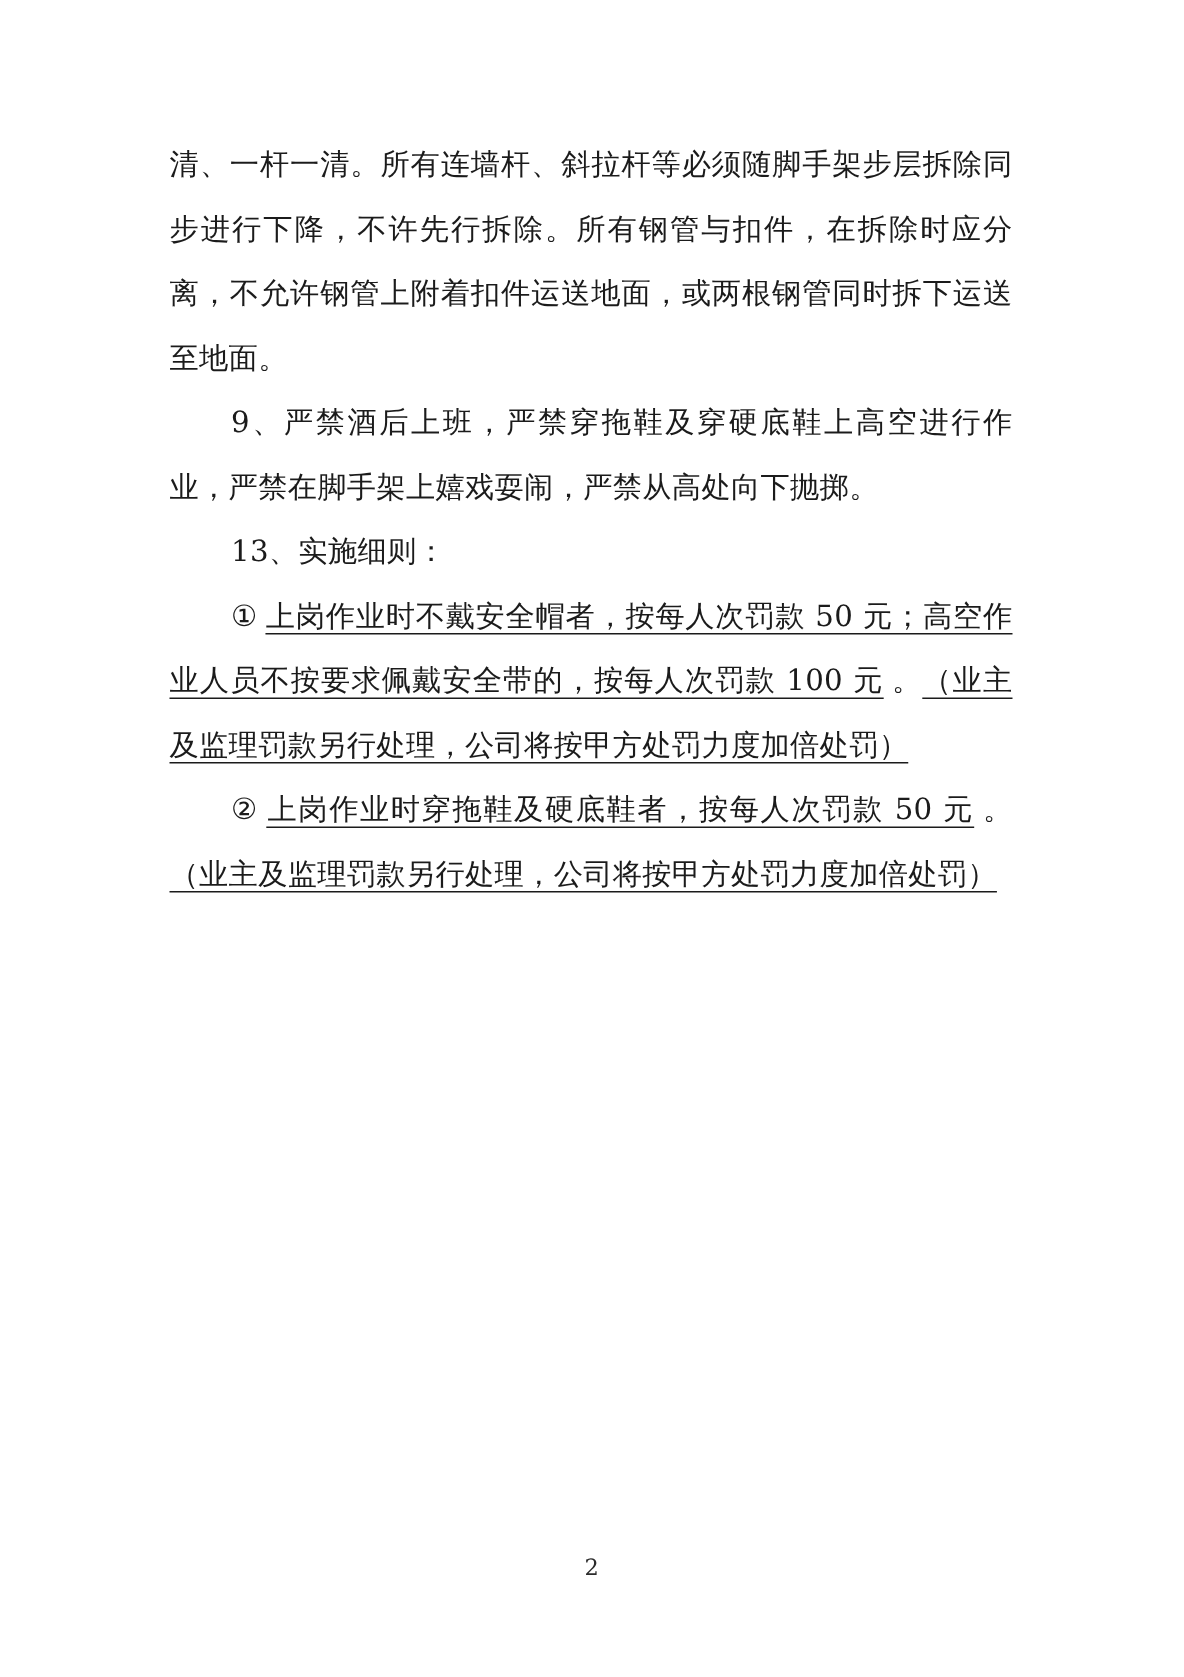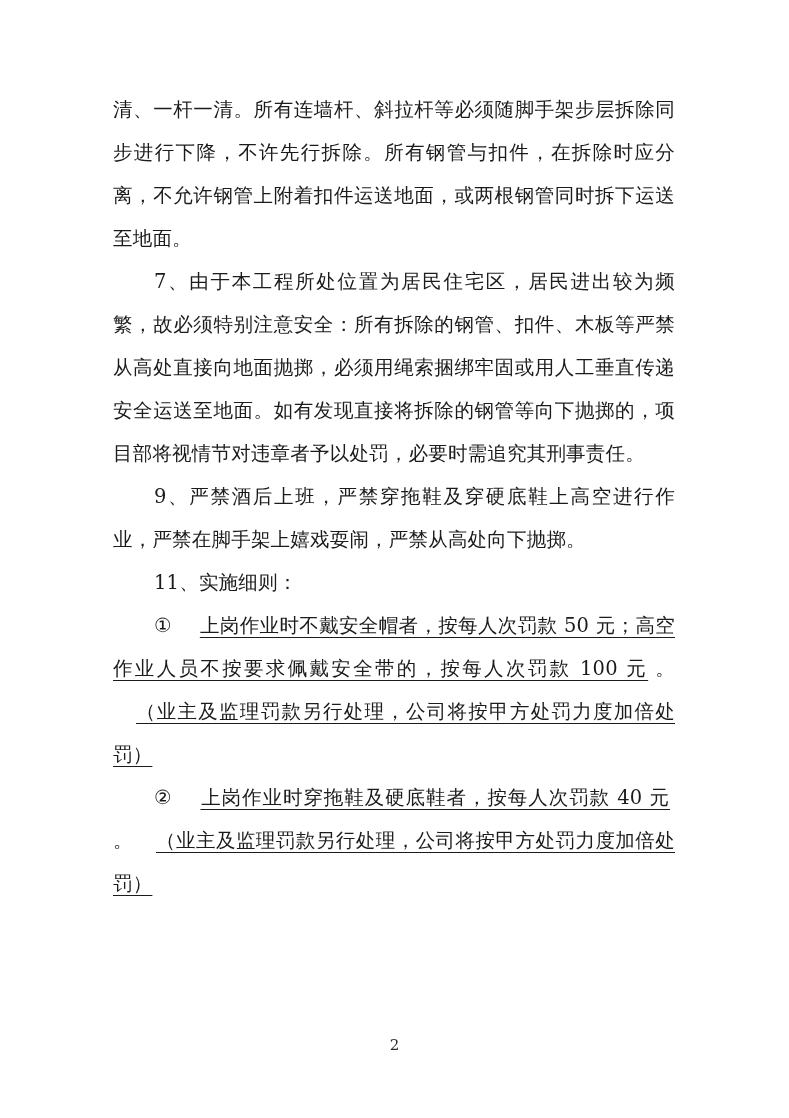--- a/index.html
+++ b/index.html
@@ -47,21 +47,20 @@
 
   .para.indent {
     text-indent: 41px;
   }
 
   
   .para.underlined .u {
     text-decoration: underline;
     text-underline-offset: 5px;
     text-decoration-thickness: 1px;
-    margin-left: 23px;
   }
 
   .para.underlined .marker {
     text-decoration: none;
   }
 
   .gap {
     display: inline-block;
     width: 5px;
   }
@@ -78,28 +77,27 @@
   }
 </style>
 </head>
 <body>
 
 <div class="page">
   <div class="content">
 
     <p class="para">清、一杆一清。所有连墙杆、斜拉杆等必须随脚手架步层拆除同步进行下降，不许先行拆除。所有钢管与扣件，在拆除时应分离，不允许钢管上附着扣件运送地面，或两根钢管同时拆下运送至地面。</p>
 
-    <p class="para indent">7、由于本工程所处位置为居民住宅区，居民进出较为频繁，故必须特别注意安全：所有拆除的钢管、扣件、木板等严禁从高处直接向地面抛掷，必须用绳索捆绑牢固或用人工垂直传递安全运送至地面。如有发现直接将拆除的钢管等向下抛掷的，项目部将视情节对违章者予以处罚，必要时需追究其刑事责任。</p>
 
 
     <p class="para indent">9、严禁酒后上班，严禁穿拖鞋及穿硬底鞋上高空进行作业，严禁在脚手架上嬉戏耍闹，严禁从高处向下抛掷。</p>
 
 
-    <p class="para indent">11、实施细则：</p>
+    <p class="para indent">13、实施细则：</p>
 
     <p class="para indent underlined"><span class="marker">①</span><span class="gap"></span><span class="u">上岗作业时不戴安全帽者，按每人次罚款 50 元；高空作业人员不按要求佩戴安全带的，按每人次罚款 100 元</span><span class="gap"></span><span class="marker">。</span><span class="u">（业主及监理罚款另行处理，公司将按甲方处罚力度加倍处罚）</span></p>
 
-    <p class="para indent underlined"><span class="marker">②</span><span class="gap"></span><span class="u">上岗作业时穿拖鞋及硬底鞋者，按每人次罚款 40 元</span><span class="gap"></span><span class="marker">。</span><span class="u">（业主及监理罚款另行处理，公司将按甲方处罚力度加倍处罚）</span></p>
+    <p class="para indent underlined"><span class="marker">②</span><span class="gap"></span><span class="u">上岗作业时穿拖鞋及硬底鞋者，按每人次罚款 50 元</span><span class="gap"></span><span class="marker">。</span><span class="u">（业主及监理罚款另行处理，公司将按甲方处罚力度加倍处罚）</span></p>
 
   </div>
 
   <div class="page-number">2</div>
 </div>
 
 </body></html>

